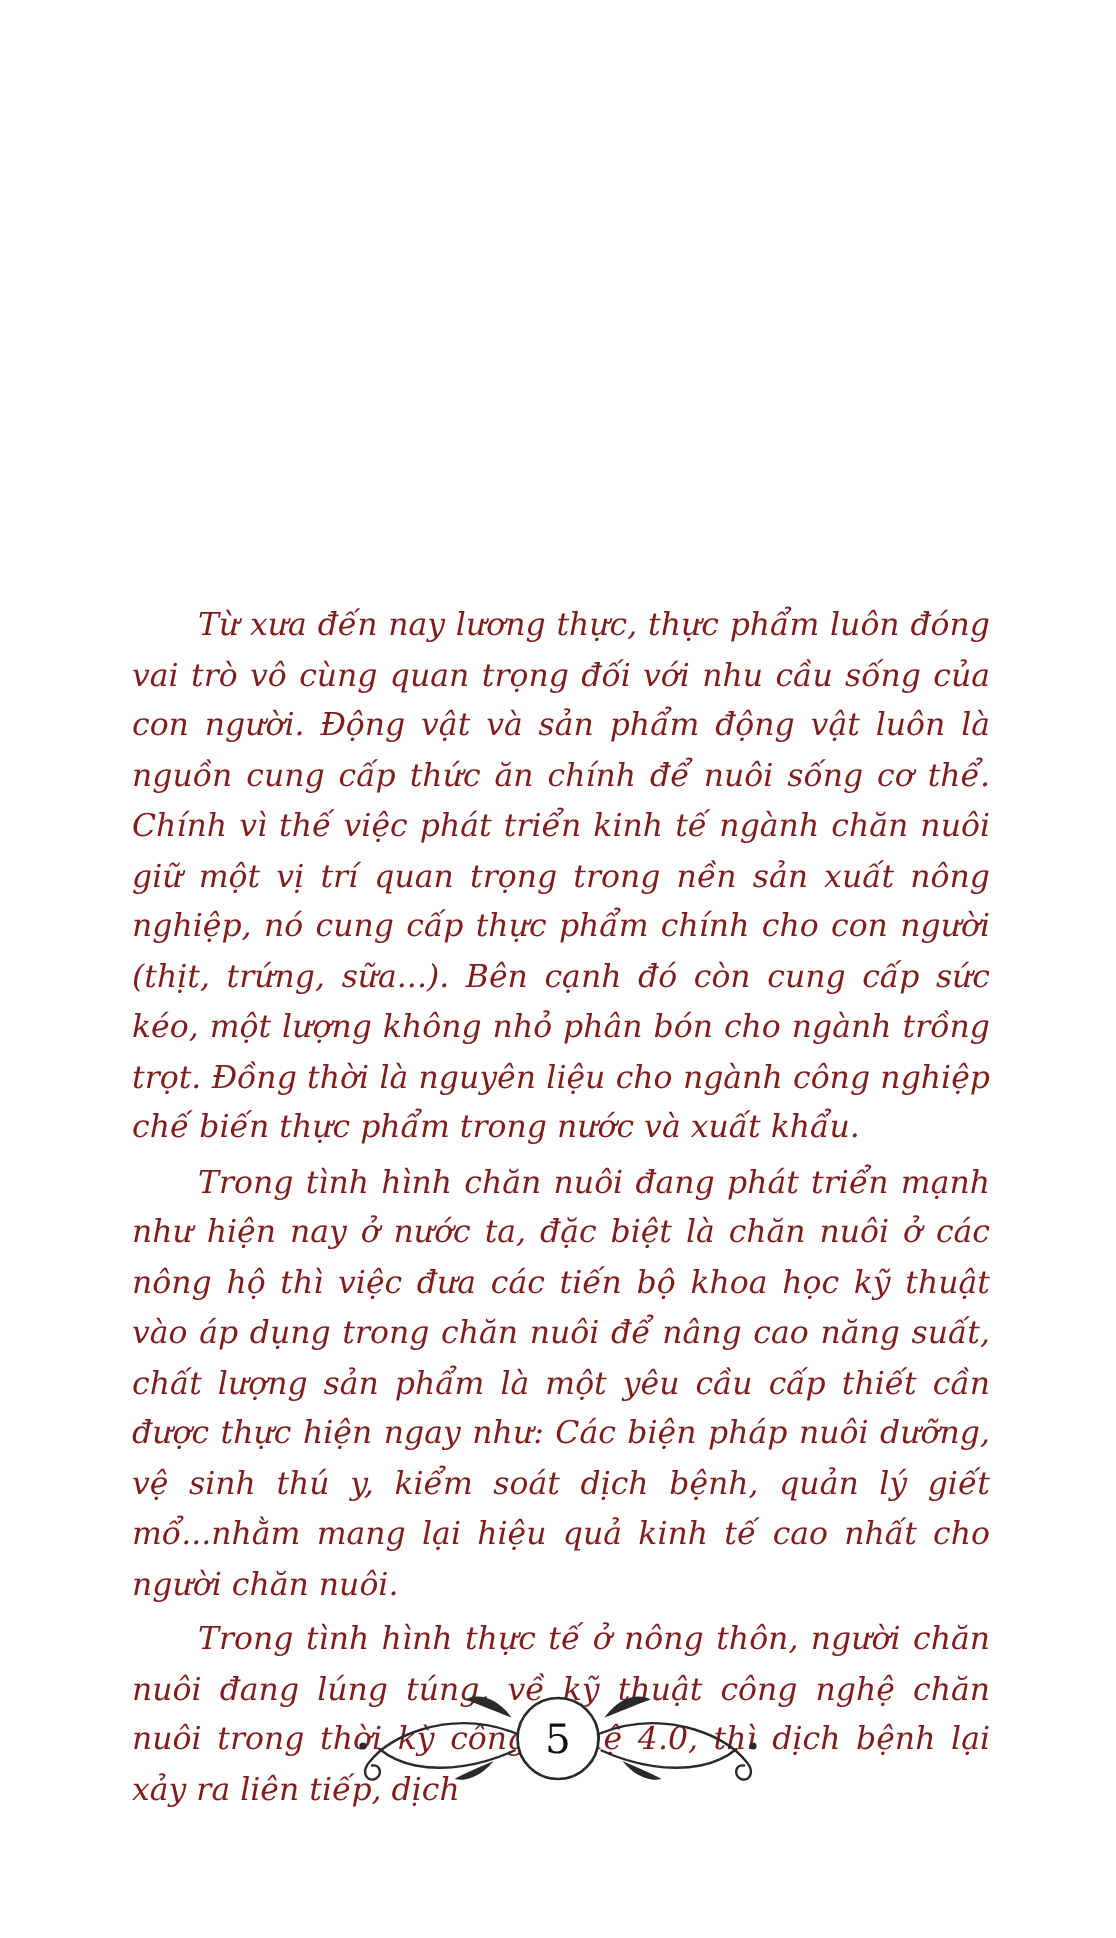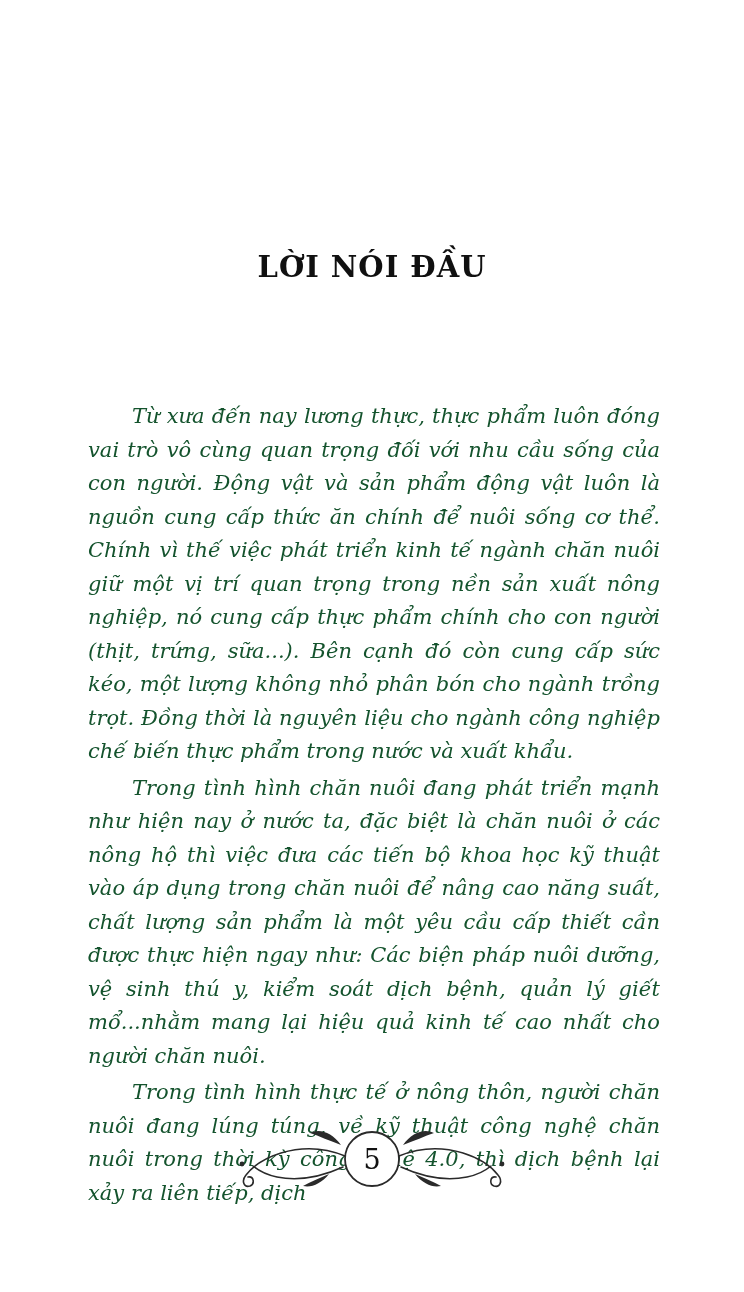--- a/index.html
+++ b/index.html
@@ -33,21 +33,21 @@
   }
   .body-text {
     position: absolute;
     top: 400px;
     left: 88px;
     width: 572px;
     font-style: italic;
     font-size: 21px;
     line-height: 33.5px;
     text-align: justify;
-    color: #14532d;
+    color: #7f1d1d;
   }
   .body-text p {
     margin: 0 0 3px 0;
     text-indent: 44px;
   }
   .footer {
     position: absolute;
     top: 1122px;
     left: 0;
     width: 100%;
@@ -56,21 +56,20 @@
   }
   .ornament {
     display: block;
   }
 </style>
 </head>
 <body>
 
 <div class="page">
 
-  <h1 class="title">LỜI NÓI ĐẦU</h1>
 
   <div class="body-text">
     <p>Từ xưa đến nay lương thực, thực phẩm luôn đóng vai trò vô cùng quan trọng đối với nhu cầu sống của con người. Động vật và sản phẩm động vật luôn là nguồn cung cấp thức ăn chính để nuôi sống cơ thể. Chính vì thế việc phát triển kinh tế ngành chăn nuôi giữ một vị trí quan trọng trong nền sản xuất nông nghiệp, nó cung cấp thực phẩm chính cho con người (thịt, trứng, sữa...). Bên cạnh đó còn cung cấp sức kéo, một lượng không nhỏ phân bón cho ngành trồng trọt. Đồng thời là nguyên liệu cho ngành công nghiệp chế biến thực phẩm trong nước và xuất khẩu.</p>
     <p>Trong tình hình chăn nuôi đang phát triển mạnh như hiện nay ở nước ta, đặc biệt là chăn nuôi ở các nông hộ thì việc đưa các tiến bộ khoa học kỹ thuật vào áp dụng trong chăn nuôi để nâng cao năng suất, chất lượng sản phẩm là một yêu cầu cấp thiết cần được thực hiện ngay như: Các biện pháp nuôi dưỡng, vệ sinh thú y, kiểm soát dịch bệnh, quản lý giết mổ...nhằm mang lại hiệu quả kinh tế cao nhất cho người chăn nuôi.</p>
     <p>Trong tình hình thực tế ở nông thôn, người chăn nuôi đang lúng túng, về kỹ thuật công nghệ chăn nuôi trong thời kỳ công nghệ 4.0, thì dịch bệnh lại xảy ra liên tiếp, dịch</p>
   </div>
 
   <div class="footer">
     <svg class="ornament" width="310" height="86" viewBox="0 0 310 86" xmlns="http://www.w3.org/2000/svg">
       <g id="fl-left" stroke="#2a2a2a" fill="none" stroke-width="1.6" stroke-linecap="round">

